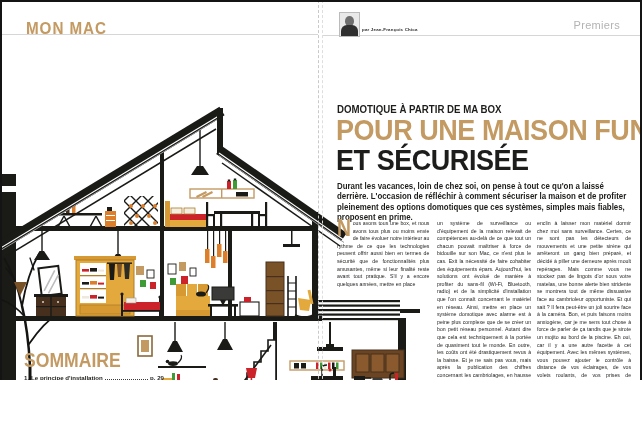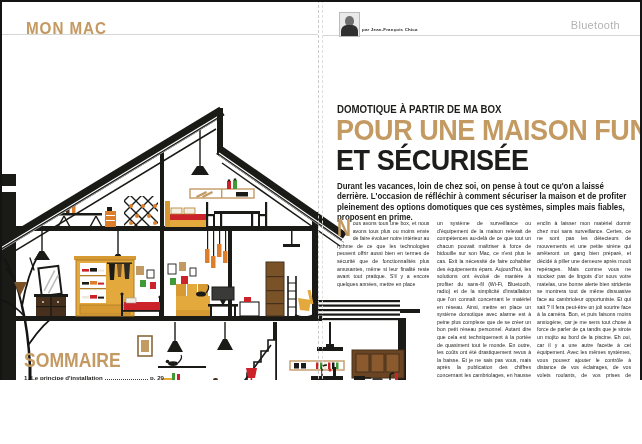--- a/index.html
+++ b/index.html
@@ -446,21 +446,21 @@
 
   <div class="abs credit" style="left:276px;top:414px;width:16px;"></div>
   <div class="abs credit" style="left:336px;top:429px;width:13px;"></div>
 
   <div class="abs rule" style="left:323px;top:35px;width:317px;"></div>
   <div class="abs authphoto">
     <div class="head"></div>
     <div class="body"></div>
   </div>
   <div class="abs byline">par Jean-François Chica</div>
-  <div class="abs domotique">Bluetooth</div>
+  <div class="abs domotique">Premiers</div>
 
   <div class="abs kicker">DOMOTIQUE À PARTIR DE MA BOX</div>
   <div class="abs h1a">POUR UNE MAISON FUN</div>
   <div class="abs h1b">ET SÉCURISÉE</div>
   <div class="abs intro">Durant les vacances, loin de chez soi, on pense à tout ce qu'on a laissé derrière. L'occasion de réfléchir à comment sécuriser la maison et de profiter pleinement des options domotiques que ces systèmes, simples mais fiables, proposent en prime.</div>
 
   <div class="abs bodycol col1">
     <span class="dropcap">N</span><span>ous avons tous une box, et nous avons tous plus ou moins envie de faire évoluer notre intérieur au rythme de ce que les technologies peuvent offrir aussi bien en termes de sécurité que de fonctionnalités plus amusantes, même si leur finalité reste avant tout pratique. S'il y a encore quelques années, mettre en place</span>
   </div>
   <div class="abs bodycol col2">

